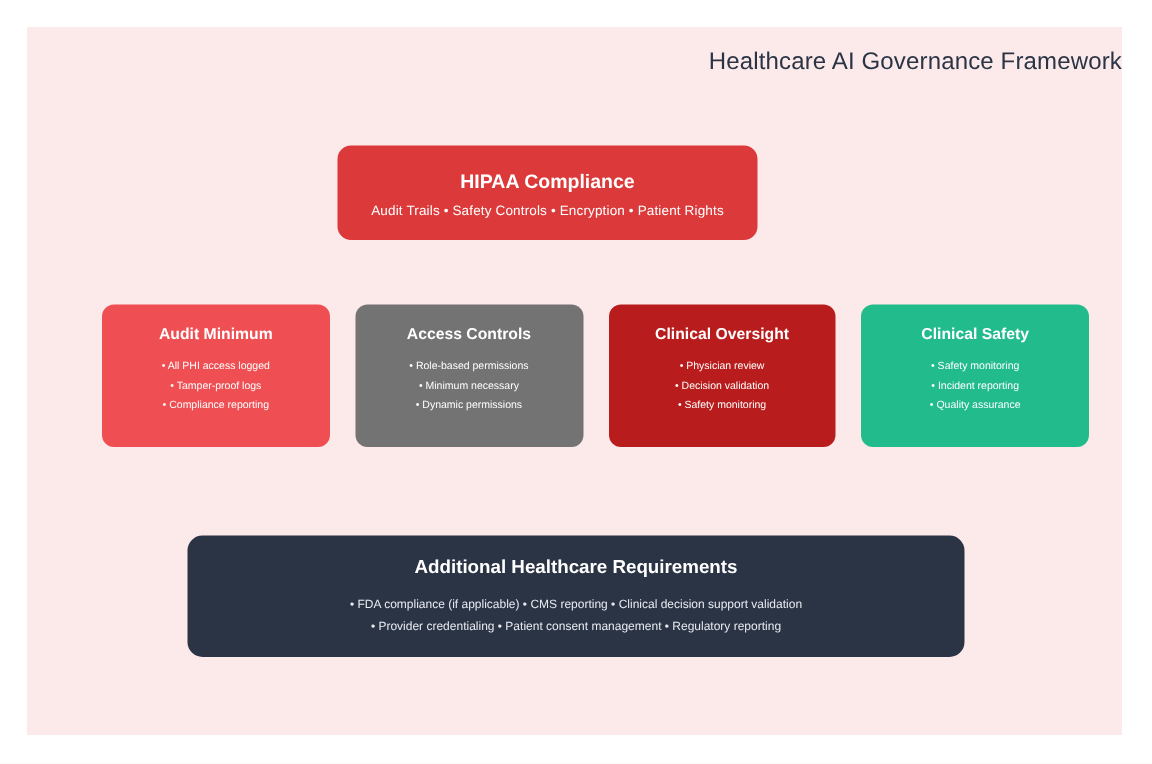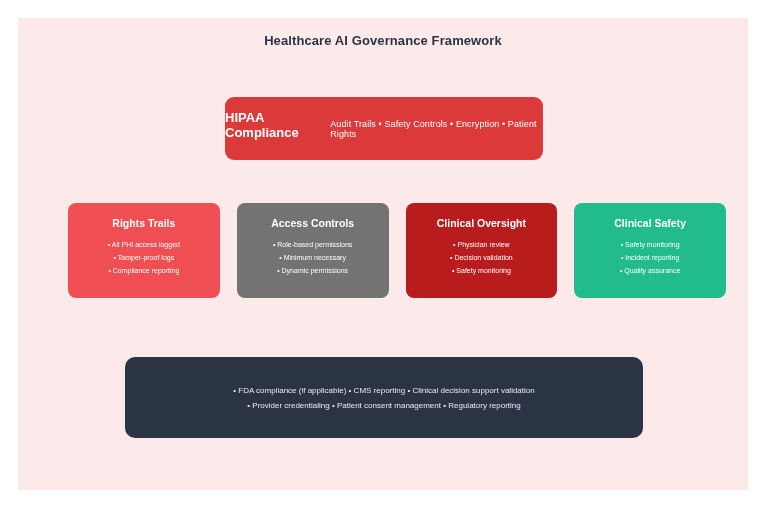--- a/index.html
+++ b/index.html
@@ -19,39 +19,39 @@
     top: 18px;
     width: 730px;
     height: 472px;
     background: #fce9e9;
   }
   .page-title {
     position: absolute;
     left: 0;
     top: 15px;
     width: 730px;
-    text-align: center;
-    font-size: 13px;
-    font-weight: bold;
+    text-align: right;
+    font-size: 16px;
+    font-weight: normal;
     color: #2b3445;
     letter-spacing: 0.1px;
   }
 
   
   .hipaa {
     position: absolute;
     left: 207px;
     top: 79px;
-    width: 318px;
+    width: 280px;
     height: 63px;
     background: #dc3a3a;
     border-radius: 9px;
     box-sizing: border-box;
     display: flex;
-    flex-direction: row;
+    flex-direction: column;
     align-items: center;
     justify-content: center;
   }
   .hipaa-title {
     font-size: 13px;
     font-weight: bold;
     color: #ffffff;
     margin-bottom: 7px;
   }
   .hipaa-sub {
@@ -127,21 +127,21 @@
   <div class="page-title">Healthcare AI Governance Framework</div>
 
   <div class="hipaa">
     <div class="hipaa-title">HIPAA Compliance</div>
     <div class="hipaa-sub">Audit Trails • Safety Controls • Encryption • Patient Rights</div>
   </div>
 
   <div class="pillars">
 
     <div class="pillar" style="background:#ef4f53">
-      <div class="pillar-title">Rights Trails</div>
+      <div class="pillar-title">Audit Minimum</div>
       <div class="pillar-item">• All PHI access logged</div>
       <div class="pillar-item">• Tamper-proof logs</div>
       <div class="pillar-item">• Compliance reporting</div>
     </div>
 
     <div class="pillar" style="background:#737373">
       <div class="pillar-title">Access Controls</div>
       <div class="pillar-item">• Role-based permissions</div>
       <div class="pillar-item">• Minimum necessary</div>
       <div class="pillar-item">• Dynamic permissions</div>
@@ -157,17 +157,18 @@
     <div class="pillar" style="background:#22bb8c">
       <div class="pillar-title">Clinical Safety</div>
       <div class="pillar-item">• Safety monitoring</div>
       <div class="pillar-item">• Incident reporting</div>
       <div class="pillar-item">• Quality assurance</div>
     </div>
 
   </div>
 
   <div class="footer">
+    <div class="footer-title">Additional Healthcare Requirements</div>
     <div class="footer-line">• FDA compliance (if applicable) • CMS reporting • Clinical decision support validation</div>
     <div class="footer-line">• Provider credentialing • Patient consent management • Regulatory reporting</div>
   </div>
 
 </div>
 
 </body></html>

